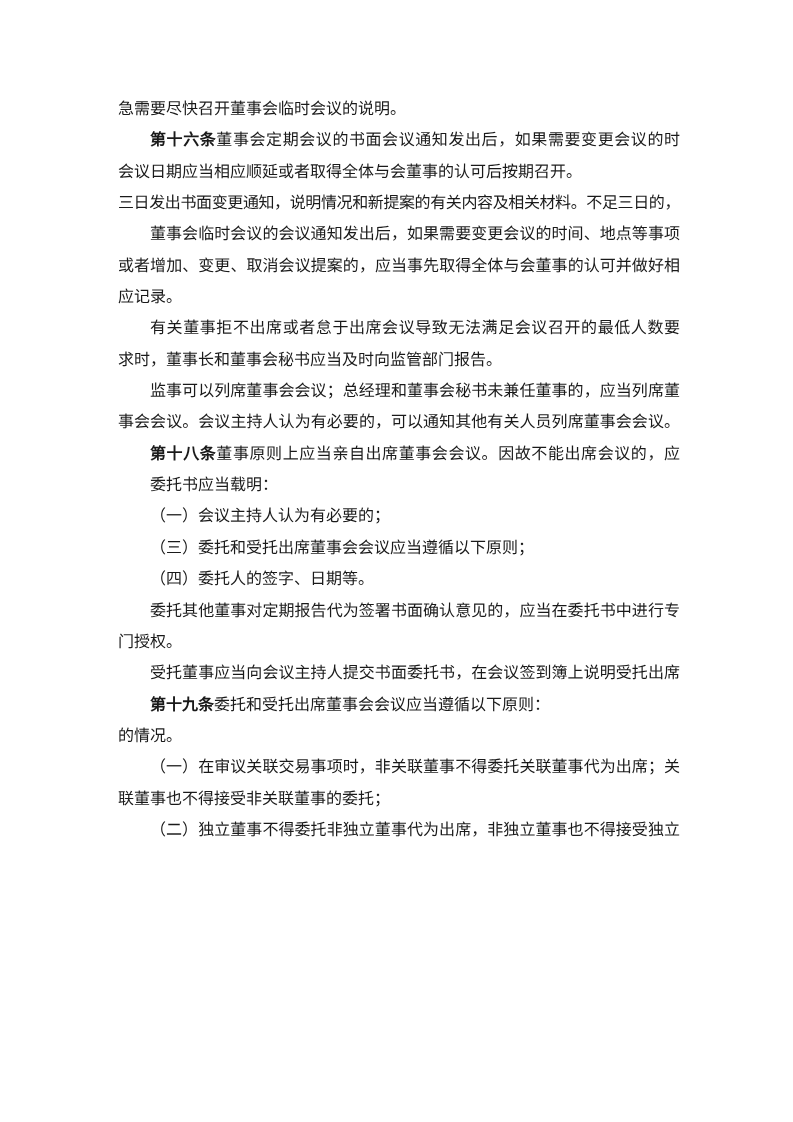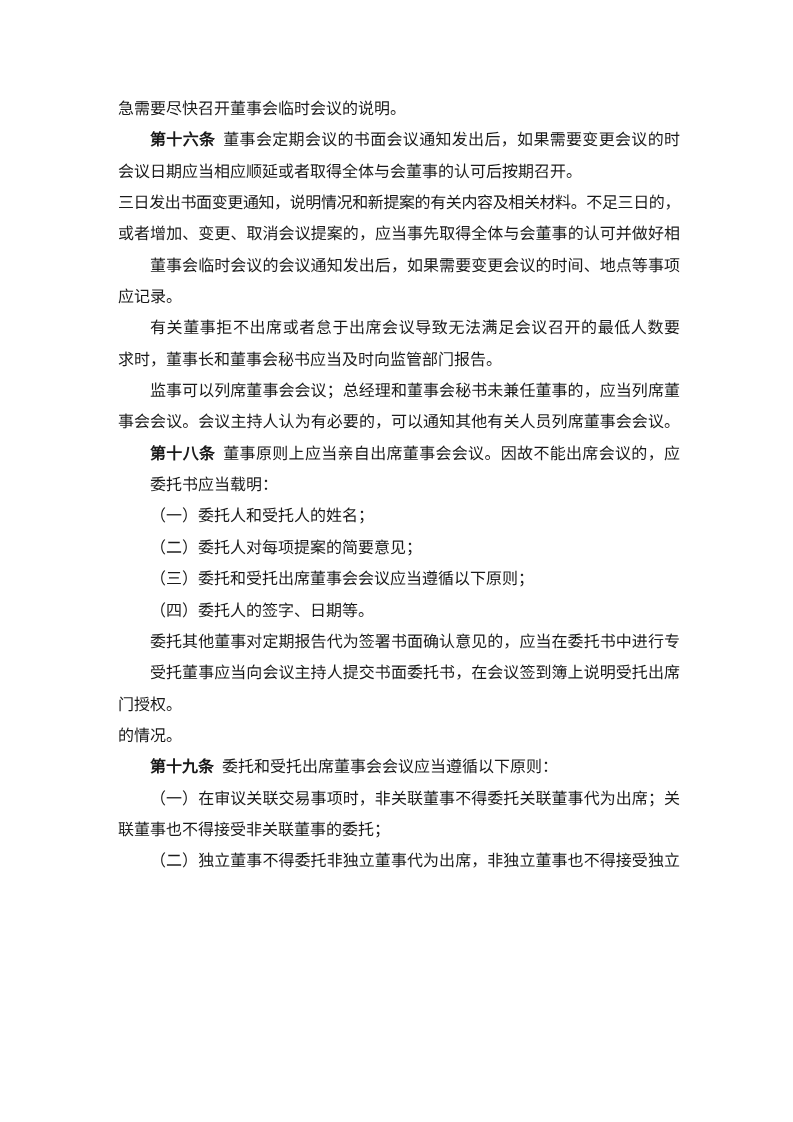--- a/index.html
+++ b/index.html
@@ -26,21 +26,21 @@
   .line {
     height: 31.35px;
     line-height: 31.35px;
     text-align: left;
   }
   .line.indent  { text-indent: 32px; }
   .line.fill    { text-align: justify; text-align-last: justify; }
   .line.tight   { letter-spacing: -0.4px; }
   .article {
     font-weight: bold;
-    margin-right: 8px;
+    margin-right: 0;
   }
   .page-number {
     position: absolute;
     left: 0;
     top: 1040px;
     width: 793px;
     text-align: center;
     font-size: 14px;
     line-height: 18px;
     color: #1a1a1a;
@@ -48,36 +48,35 @@
 </style>
 </head>
 <body>
 
 <div class="page">
   <main class="text-body" id="text-body">
       <div class="line"><span>急需要尽快召开董事会临时会议的说明。</span></div>
       <div class="line indent fill"><b class="article">第十六条</b><span>董事会定期会议的书面会议通知发出后，如果需要变更会议的时</span></div>
       <div class="line"><span>会议日期应当相应顺延或者取得全体与会董事的认可后按期召开。</span></div>
       <div class="line fill tight"><span>三日发出书面变更通知，说明情况和新提案的有关内容及相关材料。不足三日的，</span></div>
+      <div class="line indent fill"><span>董事会临时会议的会议通知发出后，如果需要变更会议的时间、地点等事项</span></div>
       <div class="line fill"><span>或者增加、变更、取消会议提案的，应当事先取得全体与会董事的认可并做好相</span></div>
-      <div class="line indent fill"><span>董事会临时会议的会议通知发出后，如果需要变更会议的时间、地点等事项</span></div>
       <div class="line"><span>应记录。</span></div>
       <div class="line indent fill"><span>有关董事拒不出席或者怠于出席会议导致无法满足会议召开的最低人数要</span></div>
       <div class="line"><span>求时，董事长和董事会秘书应当及时向监管部门报告。</span></div>
       <div class="line indent fill"><span>监事可以列席董事会会议；总经理和董事会秘书未兼任董事的，应当列席董</span></div>
       <div class="line fill"><span>事会会议。会议主持人认为有必要的，可以通知其他有关人员列席董事会会议。</span></div>
       <div class="line indent fill"><b class="article">第十八条</b><span>董事原则上应当亲自出席董事会会议。因故不能出席会议的，应</span></div>
       <div class="line indent"><span>委托书应当载明：</span></div>
-      <div class="line indent"><span>（一）委托人和受托人的姓名；</span></div>
-      <div class="line indent"><span>（二）委托人对每项提案的简要意见；</span></div>
+      <div class="line indent"><span>（一）会议主持人认为有必要的；</span></div>
       <div class="line indent"><span>（三）委托和受托出席董事会会议应当遵循以下原则；</span></div>
       <div class="line indent"><span>（四）委托人的签字、日期等。</span></div>
       <div class="line indent fill"><span>委托其他董事对定期报告代为签署书面确认意见的，应当在委托书中进行专</span></div>
+      <div class="line"><span>门授权。</span></div>
       <div class="line indent fill"><span>受托董事应当向会议主持人提交书面委托书，在会议签到簿上说明受托出席</span></div>
-      <div class="line"><span>门授权。</span></div>
+      <div class="line indent"><b class="article">第十九条</b><span>委托和受托出席董事会会议应当遵循以下原则：</span></div>
       <div class="line"><span>的情况。</span></div>
-      <div class="line indent"><b class="article">第十九条</b><span>委托和受托出席董事会会议应当遵循以下原则：</span></div>
       <div class="line indent fill"><span>（一）在审议关联交易事项时，非关联董事不得委托关联董事代为出席；关</span></div>
       <div class="line"><span>联董事也不得接受非关联董事的委托；</span></div>
       <div class="line indent fill"><span>（二）独立董事不得委托非独立董事代为出席，非独立董事也不得接受独立</span></div>
     </main>
   <div class="page-number">5</div>
 </div>
 
 </body></html>

